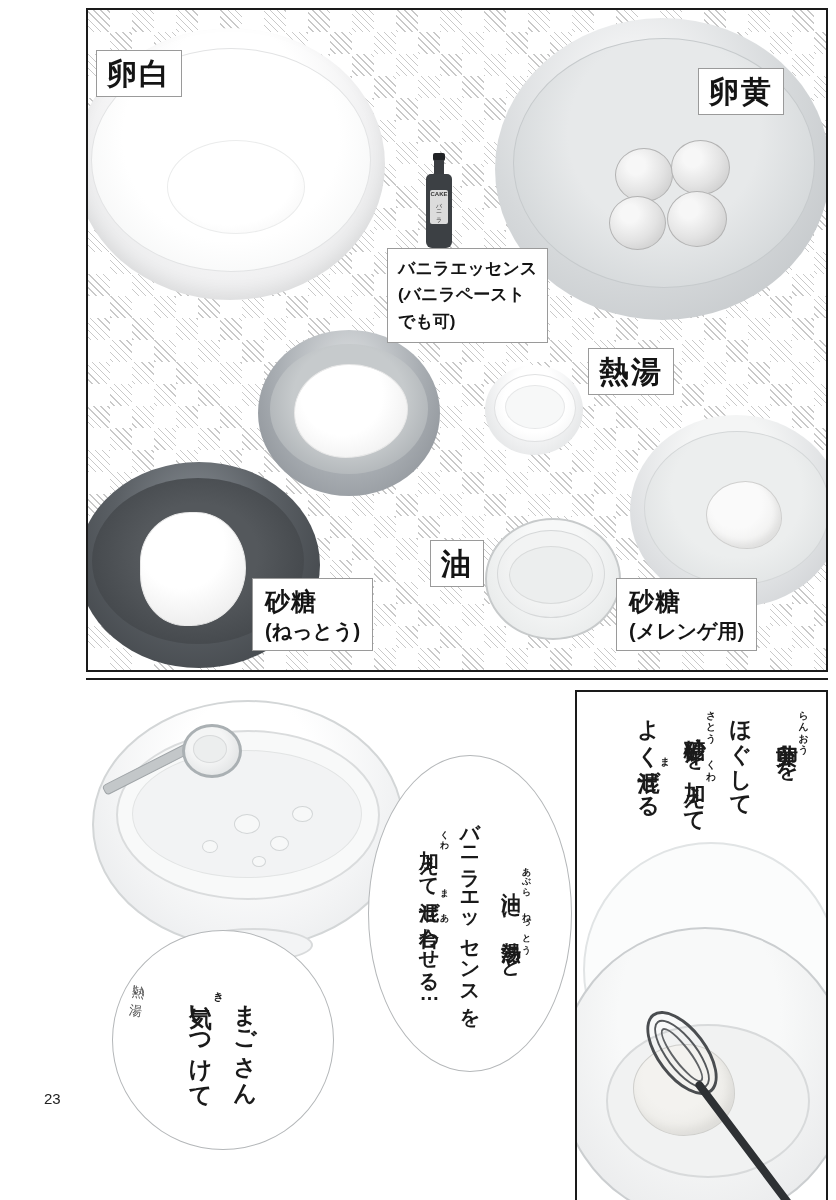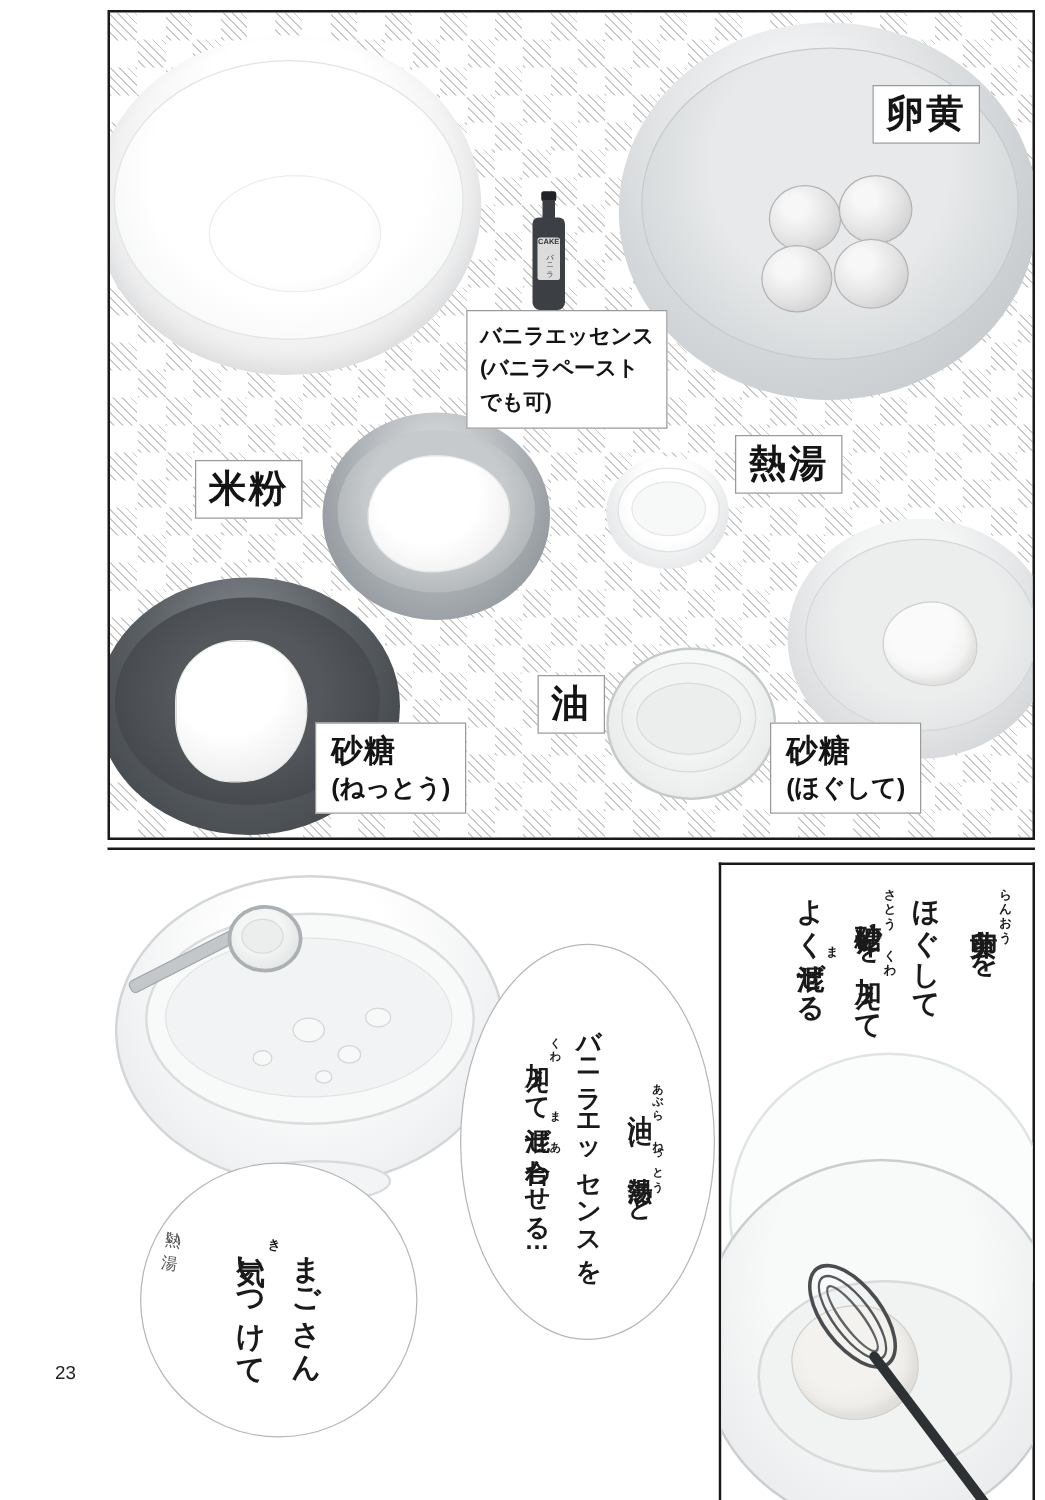--- a/index.html
+++ b/index.html
@@ -16,21 +16,21 @@
   .bottom-left-panel{left:86px;top:680px;width:742px;height:520px;overflow:hidden;background:transparent;}
   .divider{left:86px;top:678px;width:742px;height:0;border-top:2px solid #1a1a1a;position:absolute;}
   .right-panel{left:575px;top:690px;width:253px;height:510px;border:2px solid #1a1a1a;border-bottom:none;
     overflow:hidden;background:#fff;z-index:5;}
   .bowl{position:absolute;border-radius:50%;}
   .label-box{position:absolute;background:#fff;border:1px solid #9a9a9a;padding:3px 10px;
     font-weight:700;color:#141414;line-height:1.3;white-space:nowrap;z-index:6;}
   .lbl-big{font-size:30px;letter-spacing:2px;}
   .lbl-mid{font-size:25px;letter-spacing:1px;}
   .lbl-sub{font-size:20px;letter-spacing:0;}
-  .vanilla-box{font-size:17px;font-weight:700;line-height:1.55;letter-spacing:0;}
+  .vanilla-box{font-size:17px;font-weight:700;line-height:1.55;letter-spacing:0;margin-left:14px;}
   .vtext{writing-mode:vertical-rl;text-orientation:upright;}
   .vtext .vline{display:block;}
   ruby{ruby-align:center;}
   rt{font-size:0.45em;font-weight:600;letter-spacing:0;}
   .bubble{position:absolute;background:#fff;border:1.5px solid #b4b7b9;border-radius:50%;
     display:flex;align-items:center;justify-content:center;z-index:4;}
   .droplet{position:absolute;border-radius:50%;background:#f7f8f8;border:1.5px solid #d2d5d6;}
   .yolk{position:absolute;border-radius:50%;border:1px solid #b3b3b3;
     background:radial-gradient(circle at 36% 32%, #f7f7f7 18%, #e3e3e3 55%, #c2c2c2 100%);}
   .whisk-loop{position:absolute;border-radius:50%;background:transparent;}
@@ -108,36 +108,36 @@
                   border-radius:50% 50% 55% 45% / 46% 52% 54% 48%;"></div>
     </div>
 
     <div class="bowl" style="left:397px;top:508px;width:132px;height:118px;border:2px solid #c7cacb;
                 background:radial-gradient(ellipse at 50% 32%, #f7f8f8 35%, #eceeee 70%, #e0e2e3);">
       <div class="bowl" style="left:10px;top:10px;width:106px;height:86px;border:1px solid #d6d8d9;
                   background:radial-gradient(ellipse at 50% 40%, #f2f3f3 55%, #e6e8e9);"></div>
       <div class="bowl" style="left:22px;top:26px;width:82px;height:56px;border:1px solid #d9dbdb;background:#eceeee;"></div>
     </div>
 
+    <div class="label-box lbl-big" style="left:8px;top:40px;">卵白</div>
     <div class="label-box lbl-big" style="left:610px;top:58px;">卵黄</div>
     <div class="label-box vanilla-box" style="left:285px;top:238px;padding:7px 10px;">
       <div>バニラエッセンス</div>
       <div>(バニラペースト</div>
       <div>でも可)</div>
     </div>
-    <div class="label-box lbl-big" style="left:68px;top:358px;">米粉</div>
     <div class="label-box lbl-big" style="left:500px;top:338px;">熱湯</div>
     <div class="label-box lbl-big" style="left:342px;top:530px;">油</div>
     <div class="label-box" style="left:164px;top:568px;padding:6px 12px;">
       <div class="lbl-mid">砂糖</div>
       <div class="lbl-sub">(ねっとう)</div>
     </div>
     <div class="label-box" style="left:528px;top:568px;padding:6px 12px;">
       <div class="lbl-mid">砂糖</div>
-      <div class="lbl-sub">(ほぐして)</div>
+      <div class="lbl-sub">(メレンゲ用)</div>
     </div>
   </div>
 
   <div class="divider"></div>
 
   <div class="panel bottom-left-panel">
 
     <div class="bowl" style="left:6px;top:20px;width:308px;height:245px;border:2px solid #d3d6d7;
                 background:radial-gradient(ellipse at 50% 28%, #ffffff 30%, #f2f3f4 65%, #e3e5e7);">
       <div class="bowl" style="left:22px;top:28px;width:260px;height:166px;border:2px solid #dadcdd;background:#f8f9f9;"></div>

